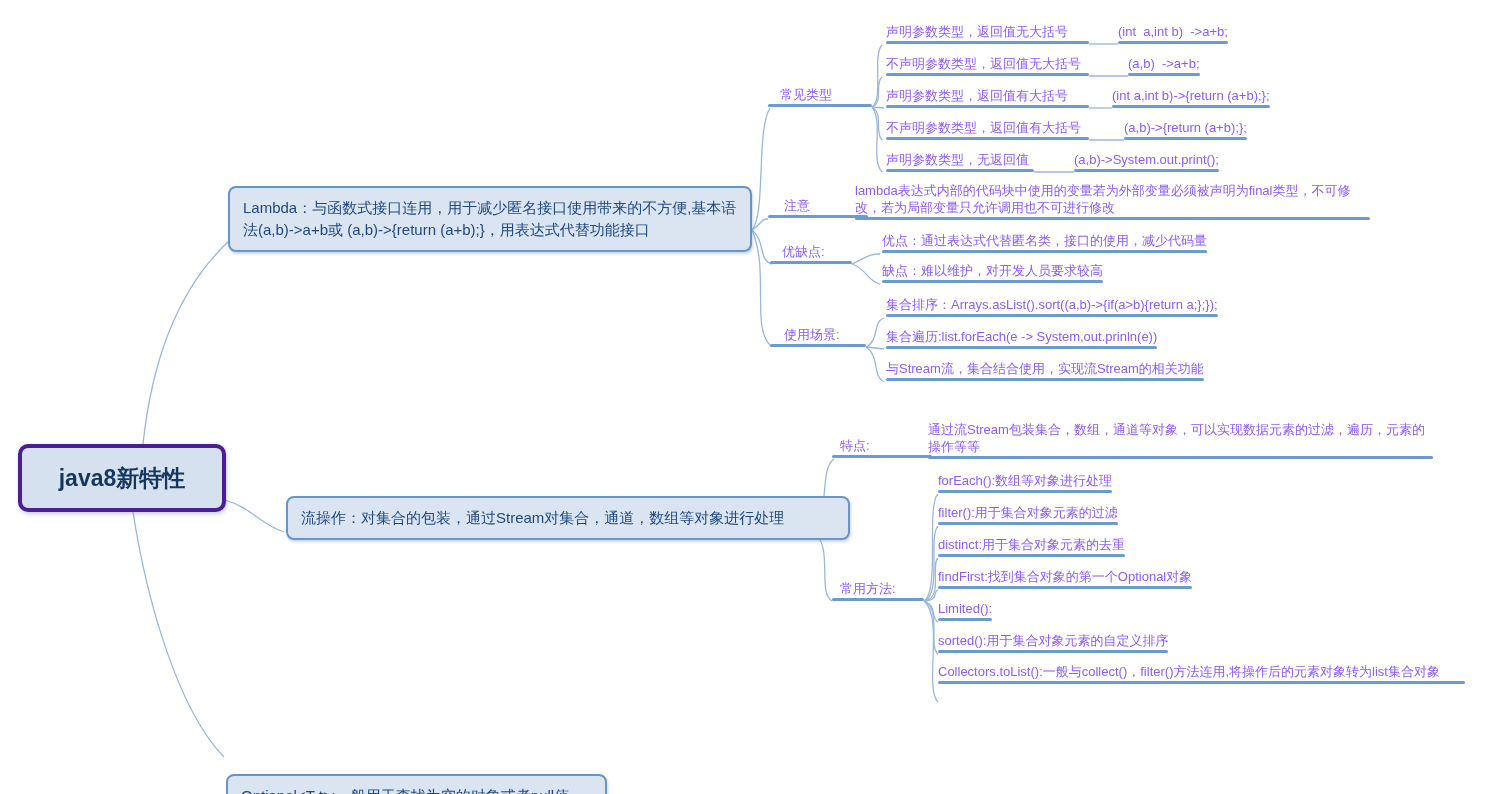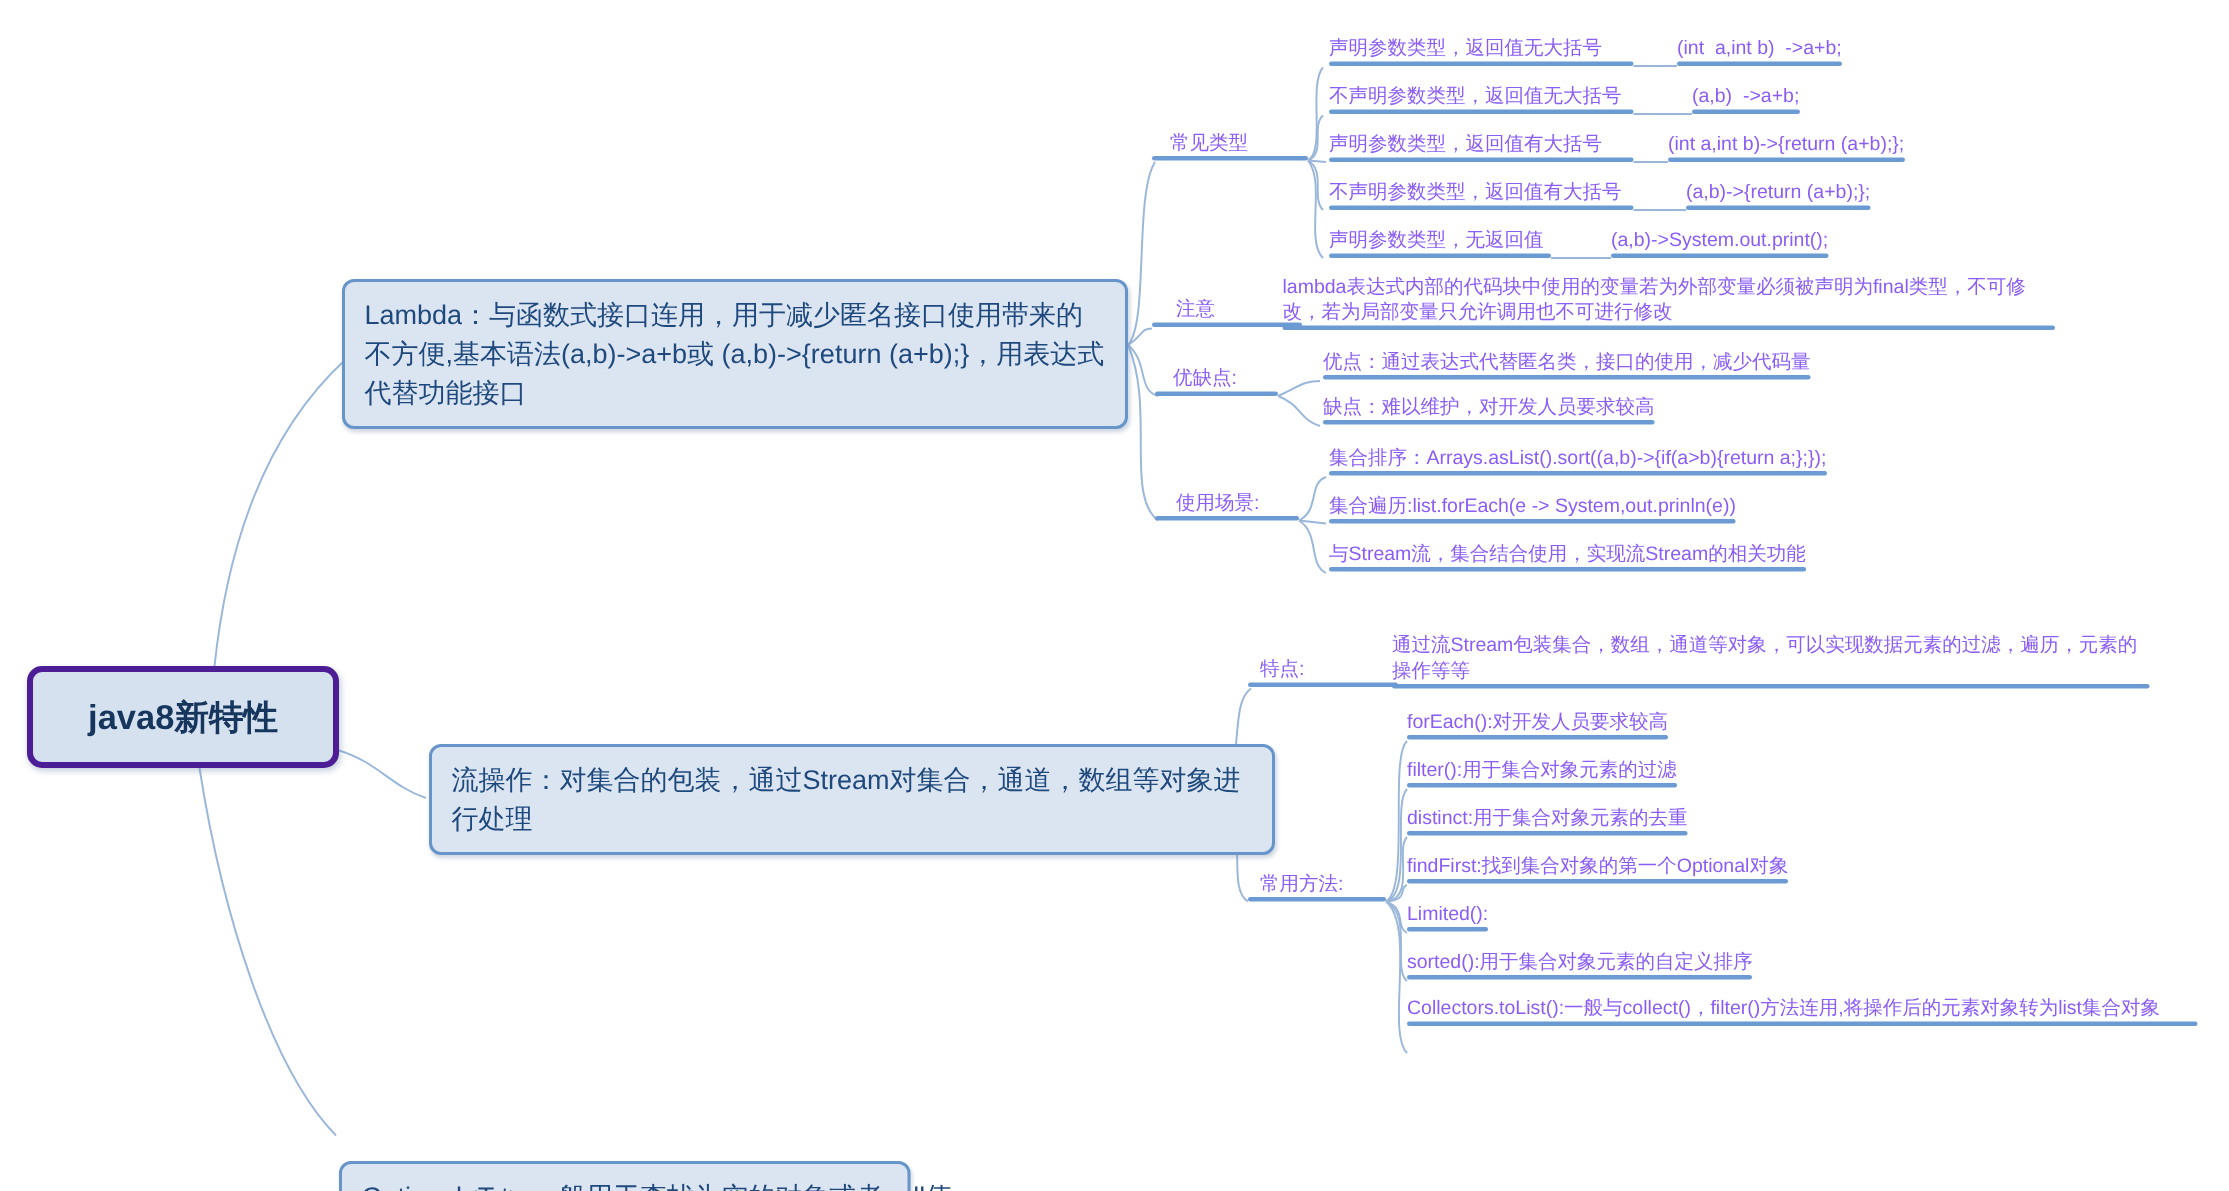--- a/index.html
+++ b/index.html
@@ -4,21 +4,21 @@
 <style>
   * { margin:0; padding:0; box-sizing:border-box; }
   html,body { width:1486px; height:794px; background:#ffffff; overflow:hidden; }
   body { position:relative; font-family:"Liberation Sans","DejaVu Sans",sans-serif; }
 
   #curves { position:absolute; left:0; top:0; width:1486px; height:794px; z-index:1; }
 
   .node-box {
     position:absolute; z-index:2;
     background:#dbe5f1; border:2px solid #6795ca; border-radius:8px;
-    color:#1f497d; font-size:18px; line-height:1.45; padding:9px 13px;
+    color:#1f497d; font-size:15px; line-height:1.45; padding:9px 13px;
     box-shadow:1px 2px 3px rgba(110,135,170,0.35);
   }
   .root-box {
     position:absolute; z-index:2;
     left:18px; top:444px; width:208px; height:68px;
     background:#d6e1f0; border:4px solid #4c1d95; border-radius:10px;
     display:flex; align-items:center; justify-content:center;
     color:#17365d; font-size:23px; font-weight:bold;
     box-shadow:1px 2px 4px rgba(110,135,170,0.4);
   }
@@ -115,19 +115,19 @@
 
 <div class="leaf plabel" style="left:770px; top:326px; width:96px; text-indent:14px;">使用场景:</div>
 <div class="leaf" style="left:886px; top:296px;">集合排序：Arrays.asList().sort((a,b)-&gt;{if(a&gt;b){return a;};});</div>
 <div class="leaf" style="left:886px; top:328px;">集合遍历:list.forEach(e -&gt; System,out.prinln(e))</div>
 <div class="leaf" style="left:886px; top:360px;">与Stream流，集合结合使用，实现流Stream的相关功能</div>
 
 <div class="leaf plabel" style="left:832px; top:437px; width:100px; text-indent:8px;">特点:</div>
 <div class="leaf wrap" style="left:928px; top:421px; width:505px;">通过流Stream包装集合，数组，通道等对象，可以实现数据元素的过滤，遍历，元素的操作等等</div>
 
 <div class="leaf plabel" style="left:832px; top:580px; width:92px; text-indent:8px;">常用方法:</div>
-<div class="leaf" style="left:938px; top:472px;">forEach():对开发人员要求较高</div>
+<div class="leaf" style="left:938px; top:472px;">forEach():数组等对象进行处理</div>
 <div class="leaf" style="left:938px; top:504px;">filter():用于集合对象元素的过滤</div>
 <div class="leaf" style="left:938px; top:536px;">distinct:用于集合对象元素的去重</div>
 <div class="leaf" style="left:938px; top:568px;">findFirst:找到集合对象的第一个Optional对象</div>
 <div class="leaf" style="left:938px; top:600px;">Limited():</div>
 <div class="leaf" style="left:938px; top:632px;">sorted():用于集合对象元素的自定义排序</div>
 <div class="leaf wrap" style="left:938px; top:663px; width:527px;">Collectors.toList():一般与collect()，filter()方法连用,将操作后的元素对象转为list集合对象</div>
 
 </body></html>

